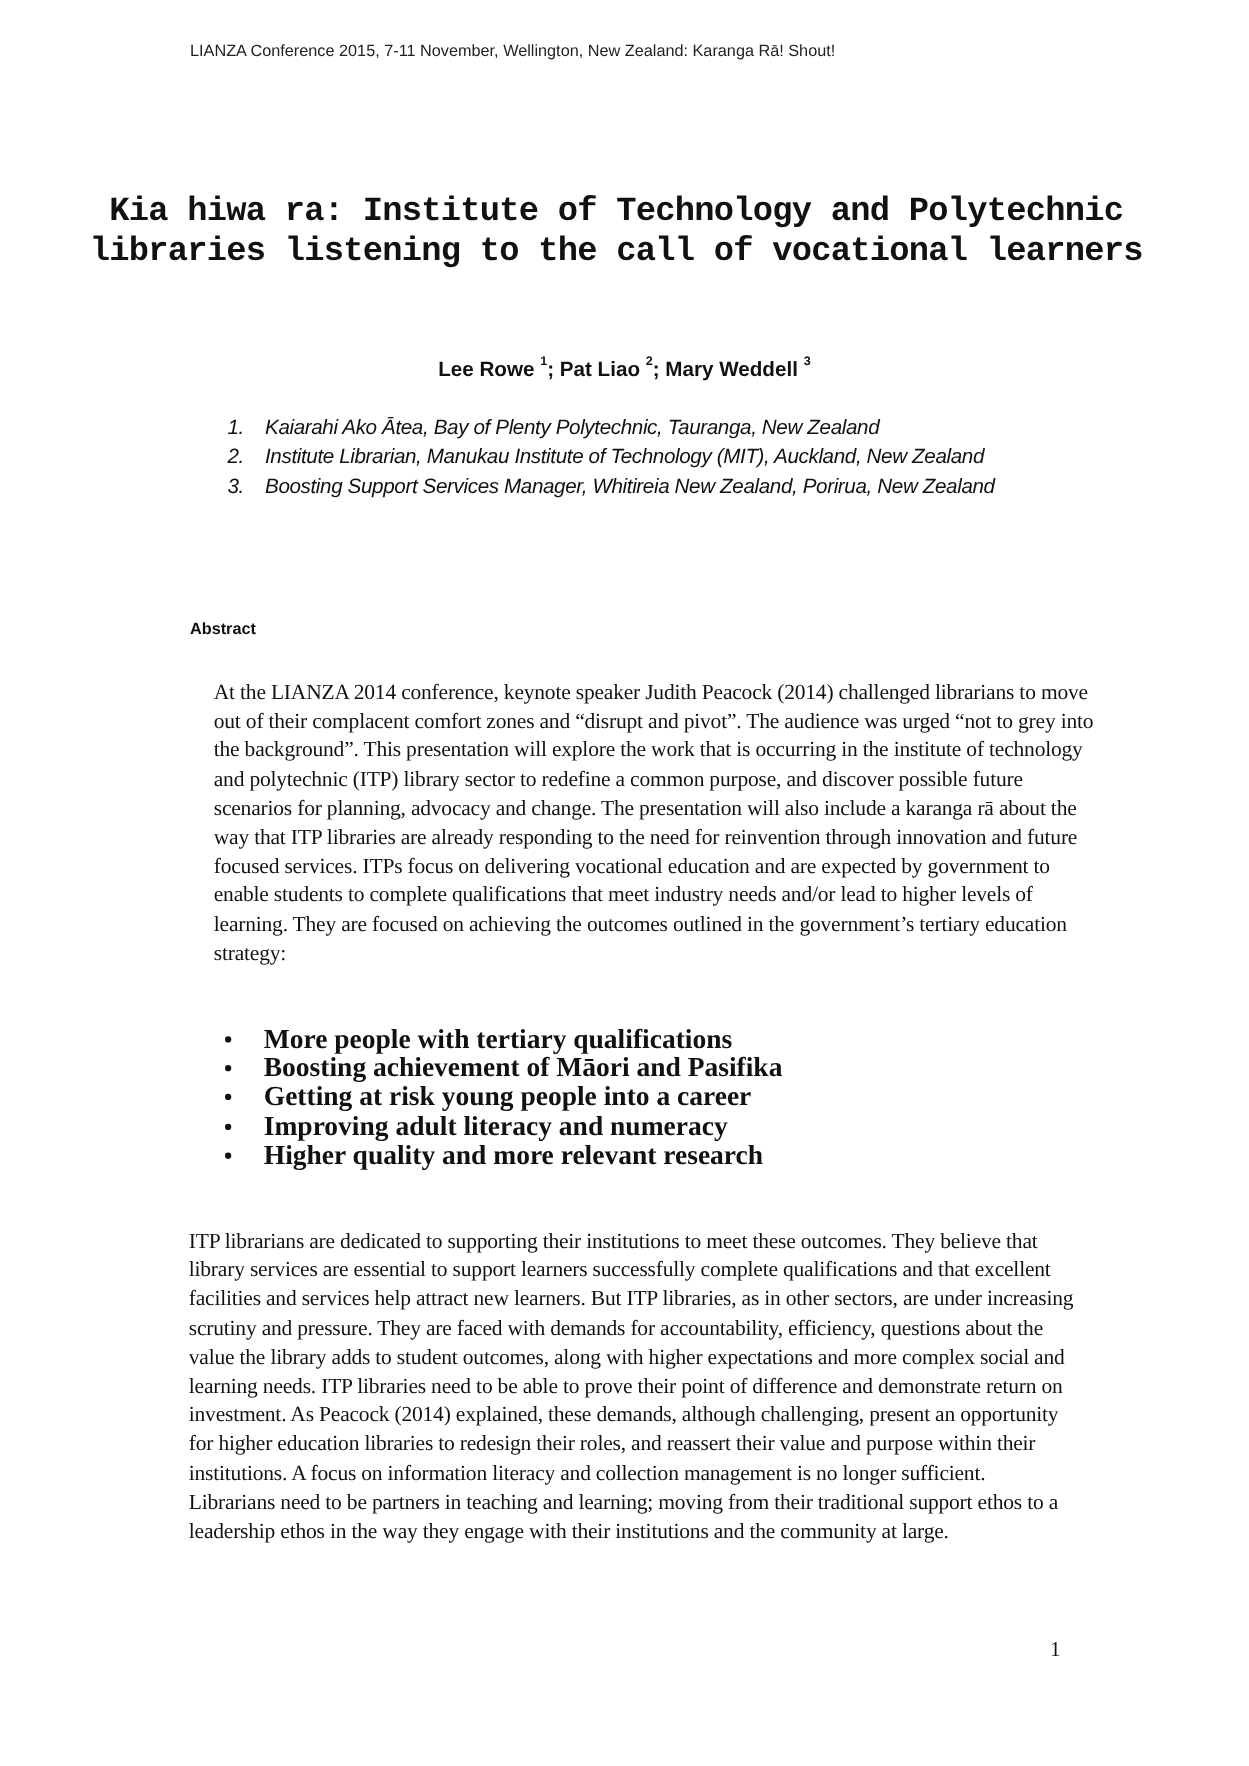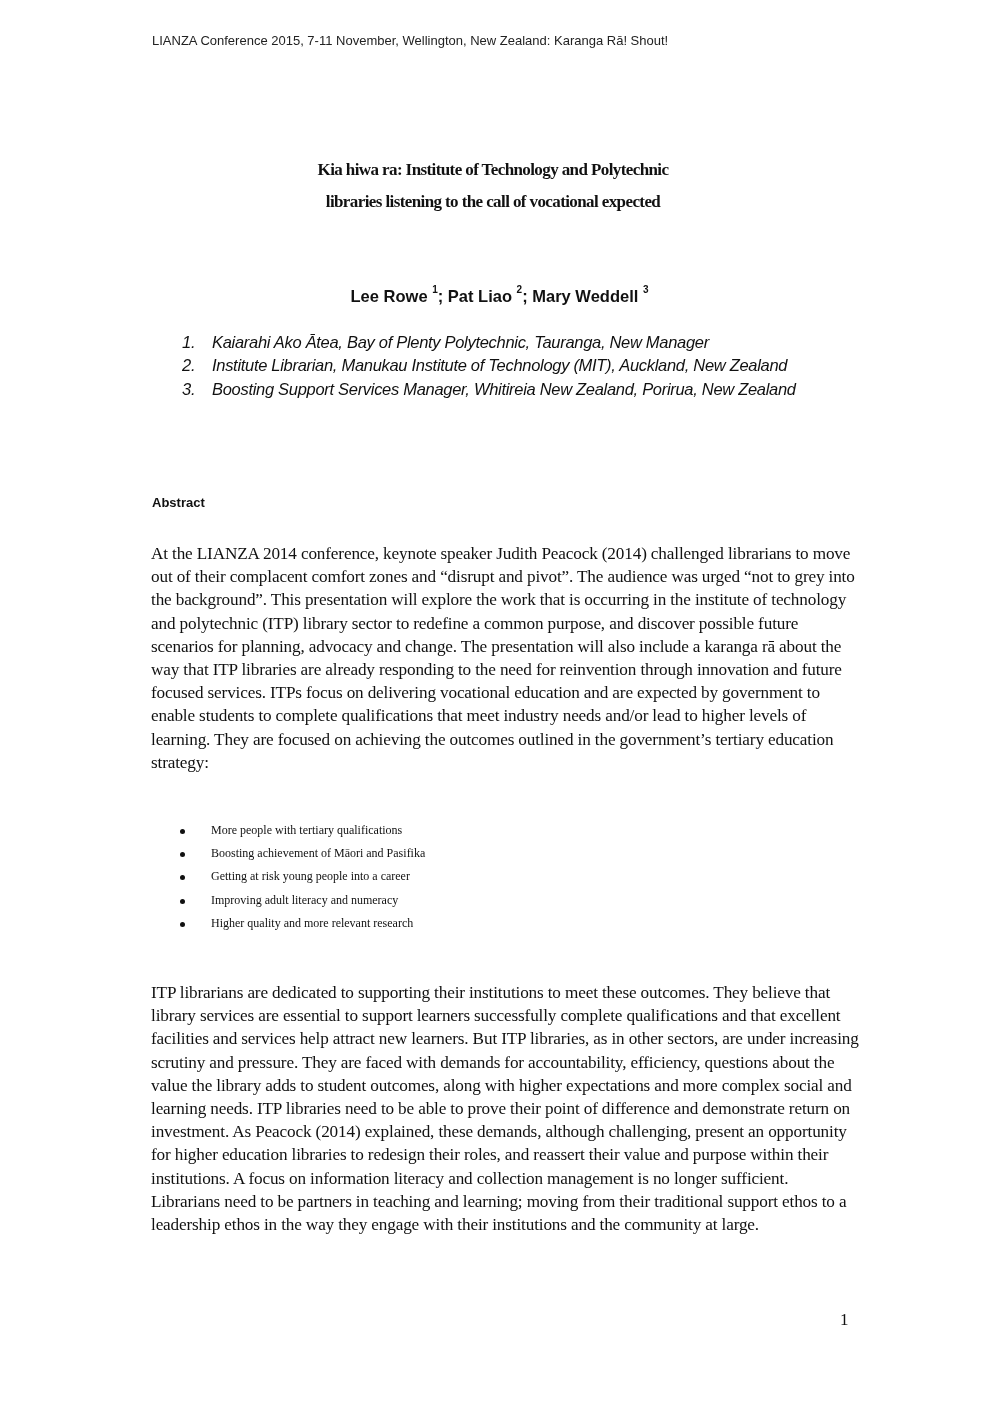--- a/index.html
+++ b/index.html
@@ -3,21 +3,21 @@
   <meta charset="utf-8">
   <style>
     html, body { margin: 0; padding: 0; background: #ffffff; }
     body { width: 999px; height: 1413px; position: relative; overflow: hidden; color: #111; }
     .header {
       position: absolute; left: 152px; top: 33px;
       font-family: "Liberation Sans", sans-serif; font-size: 13px; color: #222;
     }
     .title {
       position: absolute; left: 0; width: 986px; top: 154px; text-align: center;
-      font-family: Liberation Serif, serif; font-weight: bold; font-size: 17px;
+      font-family: Liberation Mono, monospace; font-weight: bold; font-size: 27px;
       line-height: 32px; letter-spacing: -0.6px; color: #111;
     }
     .authors {
       position: absolute; left: 0; width: 999px; top: 286px; text-align: center;
       font-family: "Liberation Sans", sans-serif; font-weight: bold; font-size: 16.5px; color: #111;
     }
     .authors sup { font-size: 10px; position: relative; top: -2px; }
     .affils {
       position: absolute; left: 178px; top: 331px; width: 680px; margin: 0; padding: 0;
       list-style: none; font-family: "Liberation Sans", sans-serif; font-style: italic;
@@ -27,58 +27,58 @@
     .affils .num { position: absolute; left: 4px; top: 0; }
     .abstract-heading {
       position: absolute; left: 152px; top: 495px;
       font-family: "Liberation Sans", sans-serif; font-weight: bold; font-size: 13px; color: #111;
     }
     .body-text {
       position: absolute; left: 151px; width: 710px;
       font-family: "Liberation Serif", serif; font-size: 17.2px; line-height: 23.2px; color: #111;
       letter-spacing: -0.15px; margin: 0;
     }
-    .p1 { top: 542px; }
+    .p1 { top: 542px; margin-left: 20px; }
     .bullets {
       position: absolute; left: 151px; top: 819px; width: 700px; margin: 0; padding: 0; list-style: none;
-      font-family: "Liberation Serif", serif; font-size: 12px; line-height: 23.2px; color: #111;
+      font-family: "Liberation Serif", serif; font-size: 22px; line-height: 23.2px; color: #111; font-weight: bold;
     }
     .bullets li { position: relative; padding-left: 60px; }
     .bullets .dot {
       position: absolute; left: 29px; top: 10px; width: 5px; height: 5px; border-radius: 50%; background: #111;
     }
     .p2 { top: 959px; margin-top: 22px; }
     .page-num {
       position: absolute; left: 840px; top: 1310px;
       font-family: "Liberation Serif", serif; font-size: 17px; color: #111;
     }
   </style>
 </head>
 <body>
 
 <div class="header">LIANZA Conference 2015, 7-11 November, Wellington, New Zealand: Karanga Rā! Shout!</div>
 
 <div class="title">
   <div>Kia hiwa ra: Institute of Technology and Polytechnic</div>
-  <div>libraries listening to the call of vocational expected</div>
+  <div>libraries listening to the call of vocational learners</div>
 </div>
 
 <div class="authors">
   <span>Lee Rowe</span>
   <sup>1</sup><span>; </span>
   <span>Pat Liao</span>
   <sup>2</sup><span>; </span>
   <span>Mary Weddell</span>
   <sup>3</sup>
 </div>
 
 <ol class="affils">
   <li>
     <span class="num">1.</span>
-    <span>Kaiarahi Ako Ātea, Bay of Plenty Polytechnic, Tauranga, New Manager</span>
+    <span>Kaiarahi Ako Ātea, Bay of Plenty Polytechnic, Tauranga, New Zealand</span>
   </li>
   <li>
     <span class="num">2.</span>
     <span>Institute Librarian, Manukau Institute of Technology (MIT), Auckland, New Zealand</span>
   </li>
   <li>
     <span class="num">3.</span>
     <span>Boosting Support Services Manager, Whitireia New Zealand, Porirua, New Zealand</span>
   </li>
 </ol>

